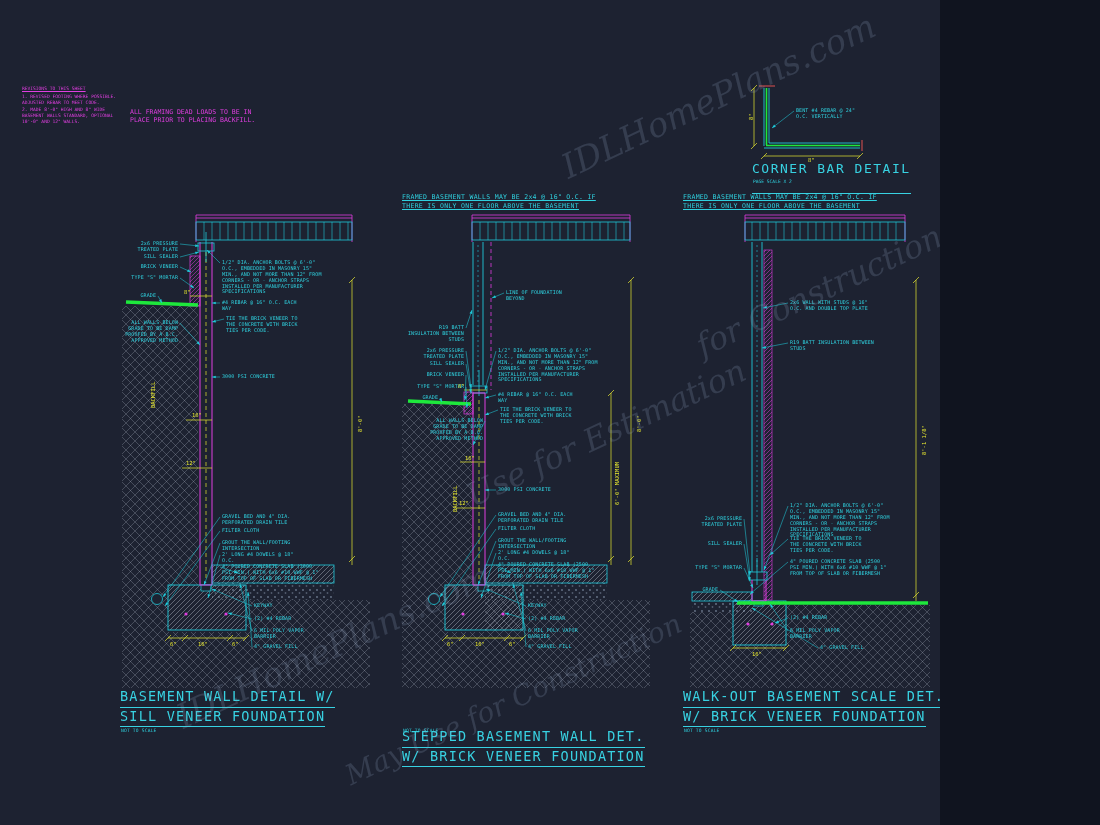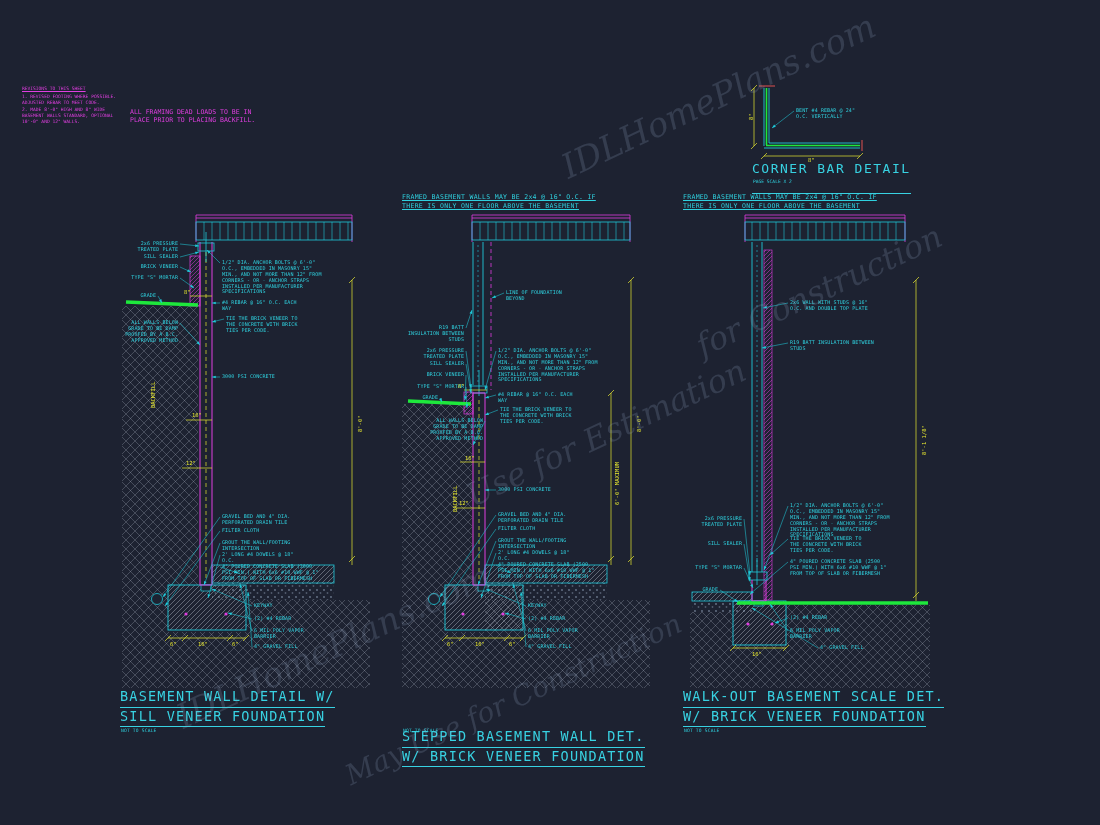--- a/index.html
+++ b/index.html
@@ -1,17 +1,17 @@
 <!DOCTYPE html>
 <html><head>
 <meta charset="utf-8">
 <style>
   *{margin:0;padding:0;box-sizing:border-box}
   html,body{background:#10141f}
-  #stage{position:relative;width:1100px;height:825px;background:#1d2231;overflow:hidden;
+  #stage{position:relative;width:940px;height:825px;background:#1d2231;overflow:hidden;
          font-family:"DejaVu Sans Mono",monospace;}
   svg{position:absolute;left:0;top:0}
   .callout{position:absolute;font-size:5px;line-height:1.18;color:#2fd0de;letter-spacing:.1px;}
   .dim{position:absolute;font-size:5.5px;color:#e8e830;white-space:nowrap;transform-origin:left top;}
   .wm{position:absolute;color:rgba(150,168,200,.20);font-family:"DejaVu Serif",serif;
       white-space:nowrap;transform-origin:left top;font-style:italic;}
   .rev{position:absolute;left:22px;top:86px;width:102px;color:#e03ee0;font-size:4.6px;line-height:1.35;}
   .rev-title{text-decoration:underline;margin-bottom:2px;}
   .note-magenta{position:absolute;left:130px;top:108px;width:142px;color:#e03ee0;font-size:6.5px;line-height:1.3;}
   .det-header{position:absolute;color:#2fd0de;font-size:6.5px;line-height:1.35;letter-spacing:.3px;}

